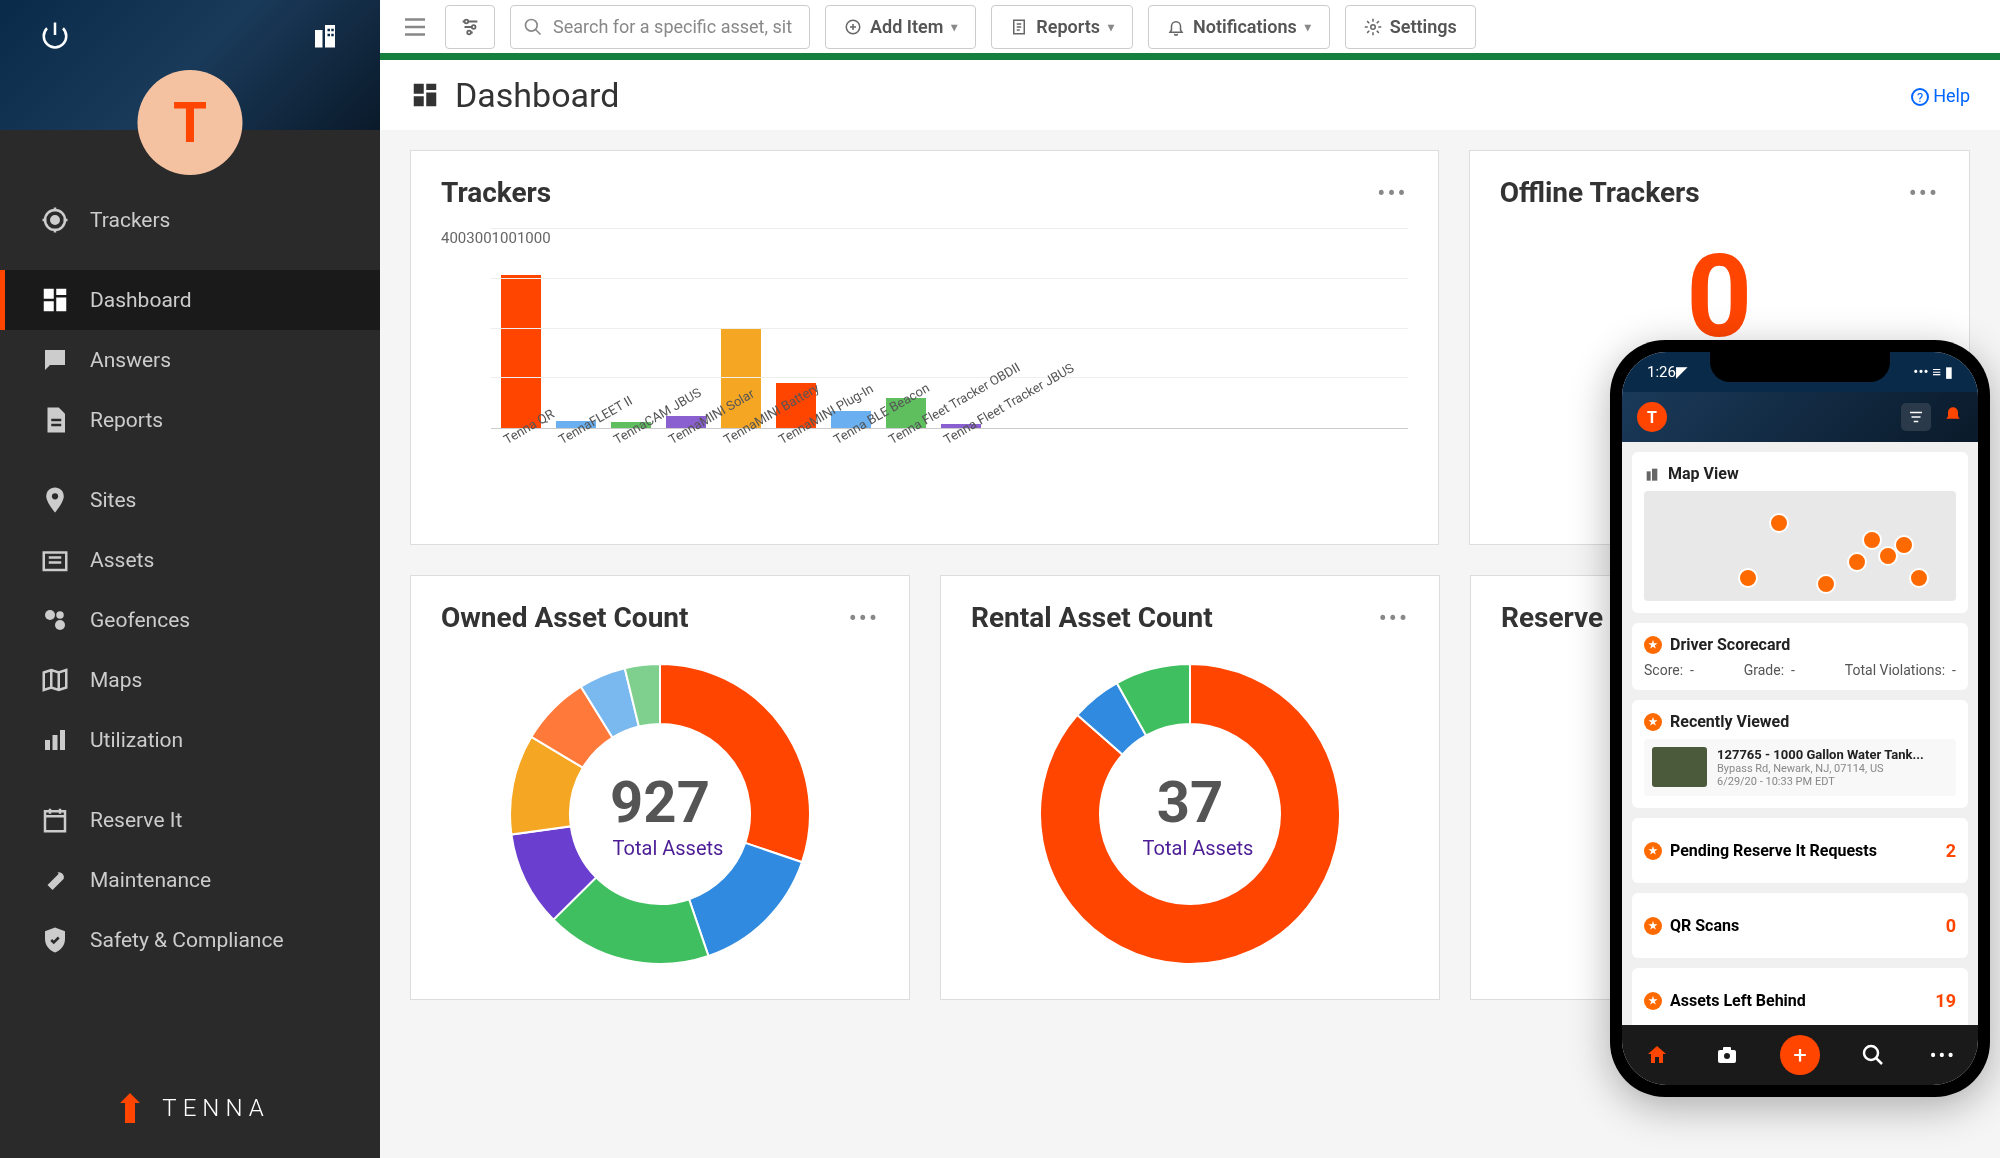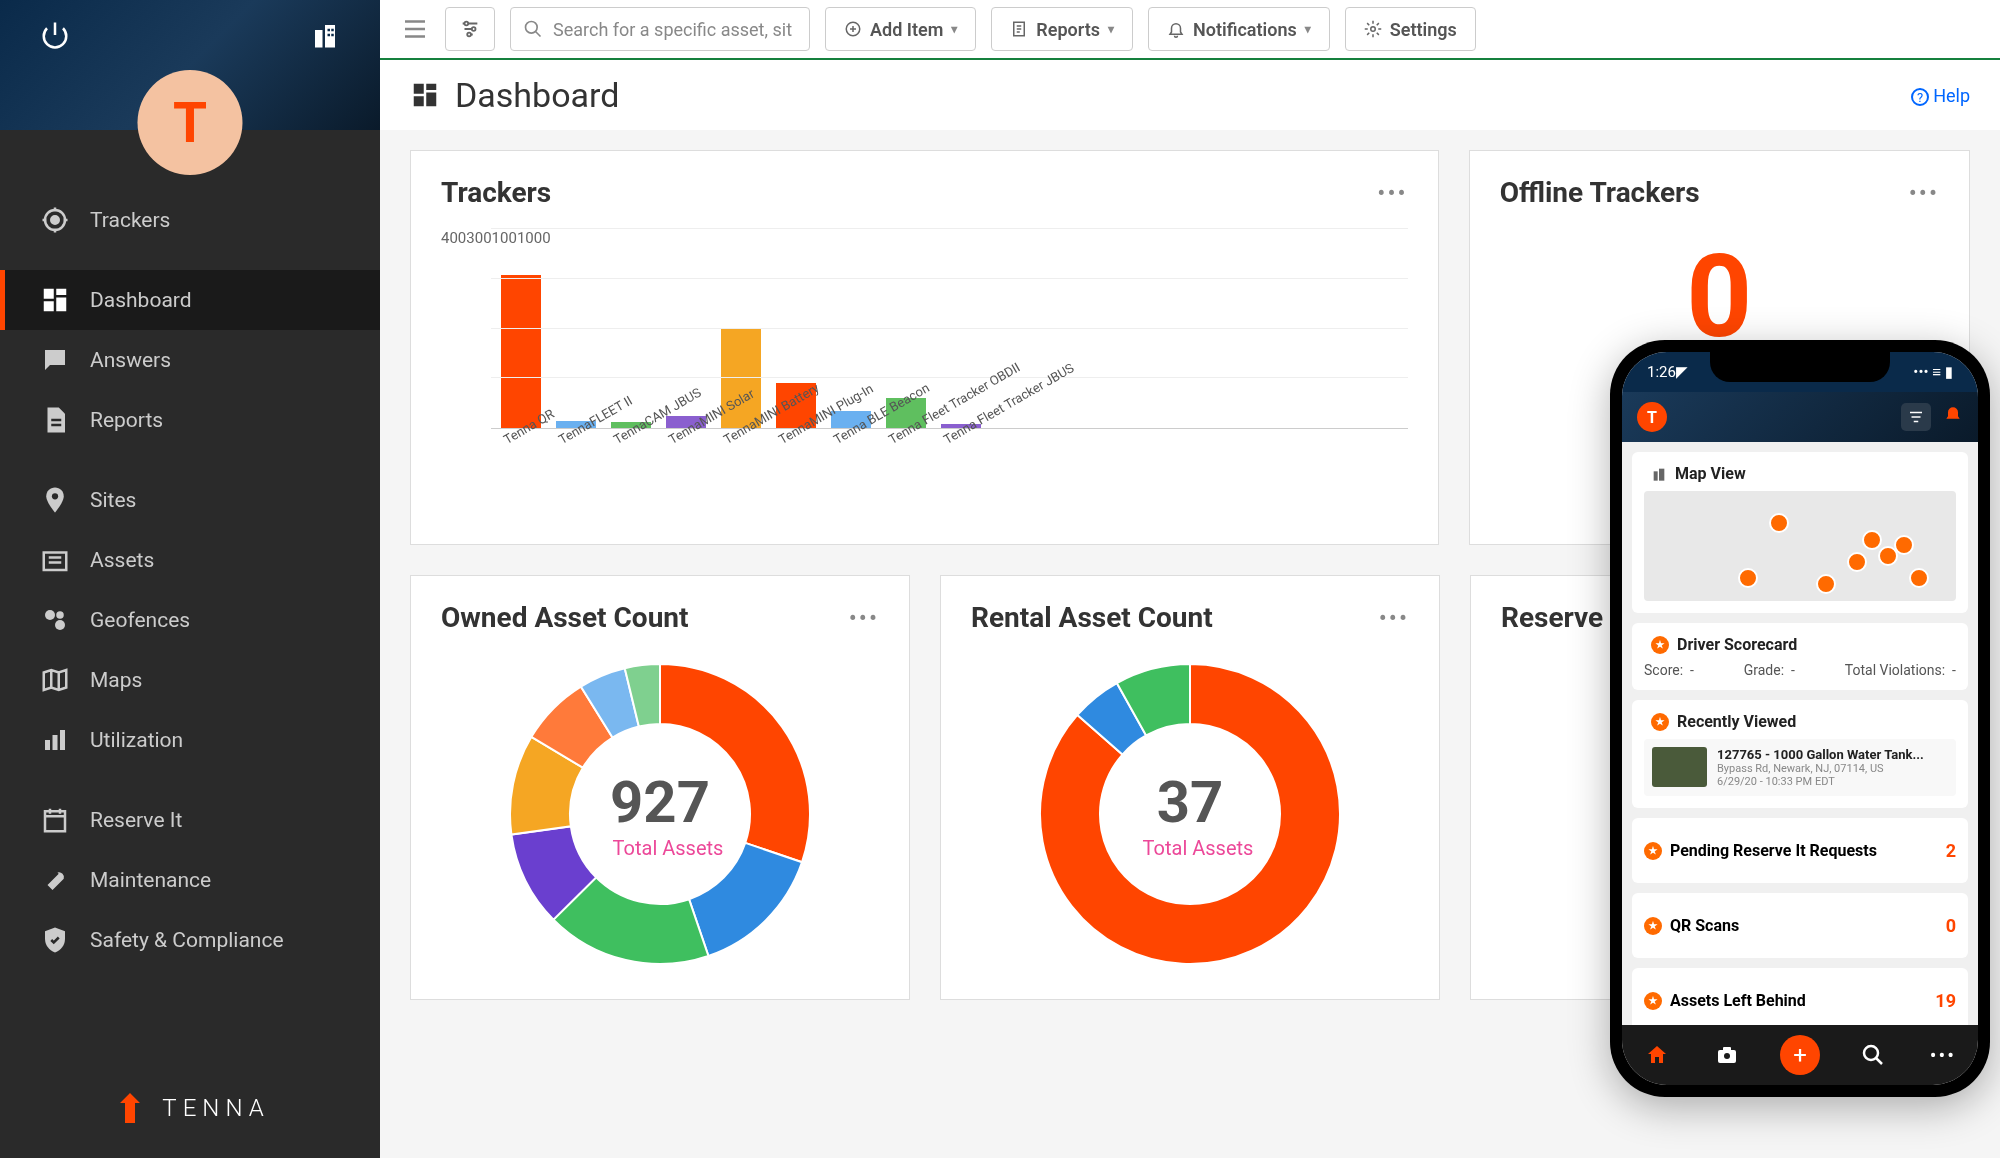--- a/index.html
+++ b/index.html
@@ -17,21 +17,21 @@
 .nav-item-icon { width: 30px; height: 30px; margin-right: 20px; display: flex; align-items: center; justify-content: center; }
 .nav-section-gap { height: 20px; }
 .sidebar-logo { padding: 30px 40px; display: flex; align-items: center; justify-content: center; }
 .logo-mark { width: 40px; height: 40px; margin-right: 12px; }
 .logo-text { color: #fff; font-size: 24px; letter-spacing: 6px; font-weight: 300; }
 
 
 .main { position: absolute; left: 380px; top: 0; right: 0; height: 100%; background: #fff; }
 
 
-.topbar { height: 60px; display: flex; align-items: center; padding: 0 20px; gap: 15px; border-bottom: 2px solid #15803d; }
+.topbar { height: 60px; display: flex; align-items: center; padding: 0 20px; gap: 15px; border-bottom: 7px solid #15803d; }
 .hamburger { width: 30px; height: 30px; }
 .filter-btn { width: 50px; height: 44px; border: 1px solid #ccc; border-radius: 4px; background: #fff; display: flex; align-items: center; justify-content: center; }
 .search-box { flex: 0 0 300px; height: 44px; border: 1px solid #ccc; border-radius: 4px; display: flex; align-items: center; padding: 0 12px; color: #888; font-size: 18px; }
 .search-box .sicon { margin-right: 10px; }
 .toolbar-btn { height: 44px; border: 1px solid #ccc; border-radius: 4px; background: #fff; display: flex; align-items: center; padding: 0 18px; font-size: 18px; font-weight: 600; color: #555; gap: 8px; }
 .caret { font-size: 12px; color: #888; }
 
 
 .page-title-row { display: flex; align-items: center; padding: 15px 30px; }
 .page-title-icon { width: 30px; height: 30px; margin-right: 15px; }
@@ -59,34 +59,34 @@
 
 
 .big-number { font-size: 115px; font-weight: 700; color: #ff4500; text-align: center; line-height: 1; margin-top: 30px; }
 .big-label { font-size: 28px; font-weight: 700; color: #666; text-align: center; margin-top: 10px; }
 .view-link { color: #0066ff; font-size: 20px; text-align: center; margin-top: 10px; display: block; }
 
 
 .donut-wrap { display: flex; align-items: center; justify-content: center; position: relative; height: 320px; }
 .donut-center { position: absolute; text-align: center; }
 .donut-value { font-size: 58px; font-weight: 700; color: #555; }
-.donut-label { font-size: 20px; color: #ec4899; margin-left: 16px; }
+.donut-label { font-size: 20px; color: #4c1d95; margin-left: 16px; }
 
 
 .phone { position: absolute; right: 10px; top: 340px; width: 380px; height: 757px; background: #000; border-radius: 55px; padding: 12px; box-shadow: 0 10px 40px rgba(0,0,0,0.3); }
 .phone-screen { width: 100%; height: 100%; background: #f0f0f0; border-radius: 45px; overflow: hidden; position: relative; }
 .phone-notch { position: absolute; top: 0; left: 50%; transform: translateX(-50%); width: 180px; height: 30px; background: #000; border-radius: 0 0 20px 20px; z-index: 10; }
 .phone-status { height: 40px; background: #0a2a4a; display: flex; align-items: center; justify-content: space-between; padding: 0 25px; color: #fff; font-size: 15px; }
 .phone-header { height: 50px; background: linear-gradient(135deg, #1a3a5a 0%, #0a1a2a 100%); display: flex; align-items: center; padding: 0 15px; gap: 10px; }
 .phone-avatar { width: 30px; height: 30px; border-radius: 50%; background: #ff4500; color: #fff; display: flex; align-items: center; justify-content: center; font-weight: bold; font-size: 16px; }
 .phone-header-right { margin-left: auto; display: flex; gap: 12px; }
 .phone-icon-btn { width: 30px; height: 28px; background: #2a3a4a; border-radius: 5px; display: flex; align-items: center; justify-content: center; }
 .phone-body { padding: 10px; overflow-y: auto; height: calc(100% - 150px); }
 .phone-card { background: #fff; border-radius: 6px; margin-bottom: 10px; padding: 12px; }
-.phone-card-header { display: flex; align-items: center; gap: 8px; font-weight: 700; font-size: 16px; color: #222; margin-bottom: 8px; margin-left: 7px; }
+.phone-card-header { display: flex; align-items: center; gap: 8px; font-weight: 700; font-size: 16px; color: #222; margin-bottom: 8px; }
 .badge-dot { width: 18px; height: 18px; border-radius: 50%; background: #ff6a00; display: inline-flex; align-items: center; justify-content: center; color: #fff; font-size: 10px; font-weight: bold; }
 .phone-map { height: 110px; background: #e8e8e8; border-radius: 4px; position: relative; overflow: hidden; }
 .map-pin { position: absolute; width: 20px; height: 20px; background: #ff6a00; border-radius: 50%; border: 2px solid #fff; }
 .phone-row { display: flex; justify-content: space-between; font-size: 14px; color: #555; }
 .phone-row-item { display: flex; align-items: center; padding: 10px 0; }
 .phone-row-title { font-weight: 700; font-size: 16px; flex: 1; }
 .phone-row-value { color: #ff4500; font-weight: 700; font-size: 18px; }
 .phone-recent-item { display: flex; gap: 10px; background: #f8f8f8; padding: 8px; border-radius: 4px; }
 .phone-recent-img { width: 55px; height: 40px; background: #4a5a3a; border-radius: 3px; }
 .phone-recent-text { flex: 1; font-size: 13px; }

